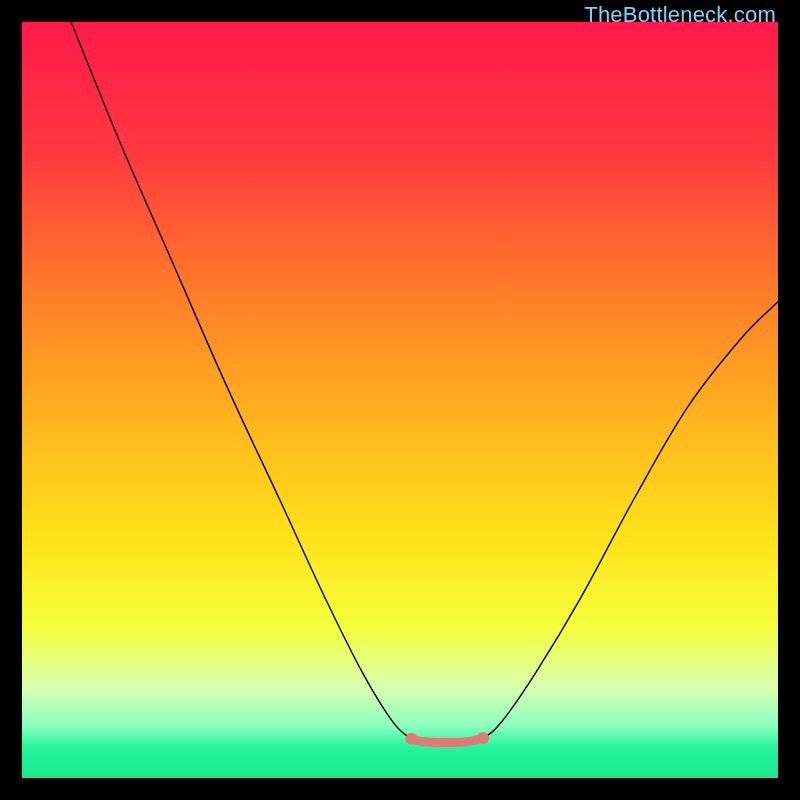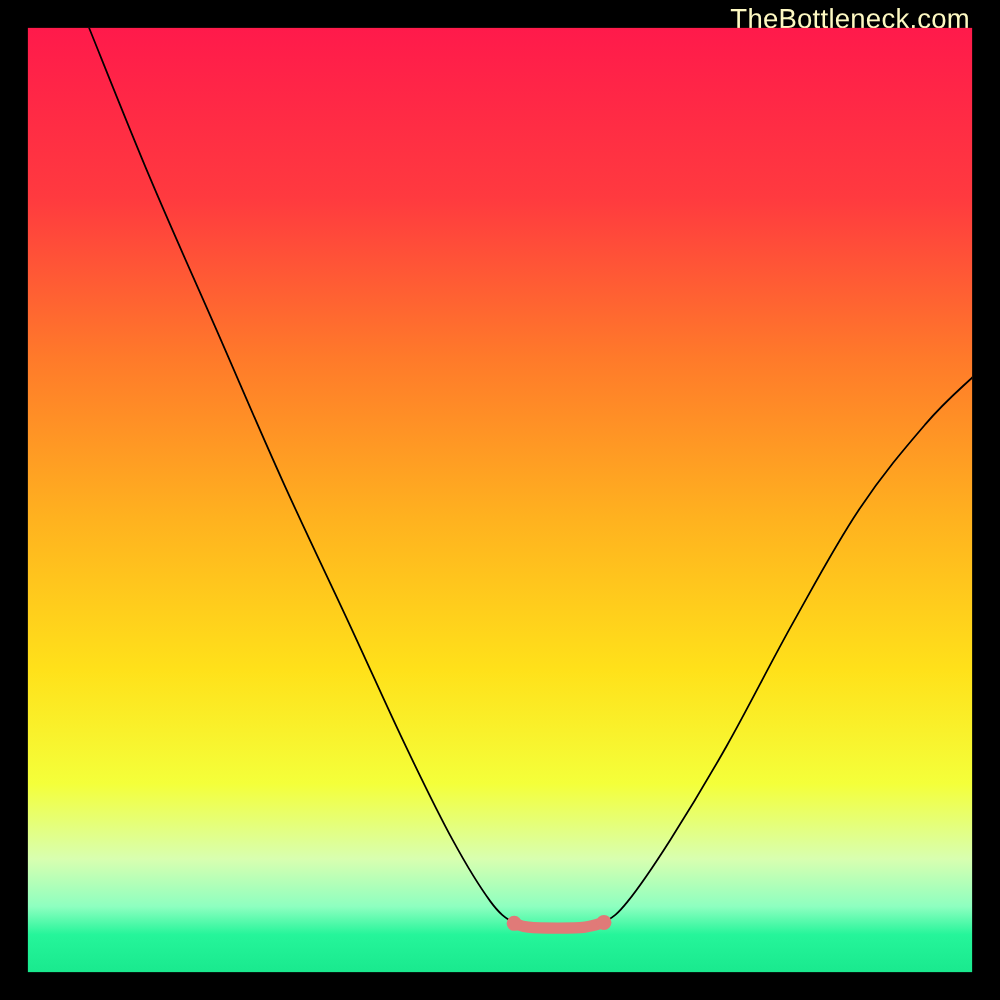--- a/index.html
+++ b/index.html
@@ -22,21 +22,21 @@
     width: 756px;
     height: 756px;
     overflow: hidden;
   }
   .watermark {
     position: absolute;
     top: 2px;
     right: 24px;
     font-family: Arial, Helvetica, sans-serif;
     font-size: 22px;
-    color: #fef9c3;
+    color: #7dd3fc;
     font-weight: 500;
     letter-spacing: 0.2px;
   }
   svg { display: block; }
 </style>
 </head>
 <body>
 
 <div class="frame">
   <div class="watermark">TheBottleneck.com</div>

